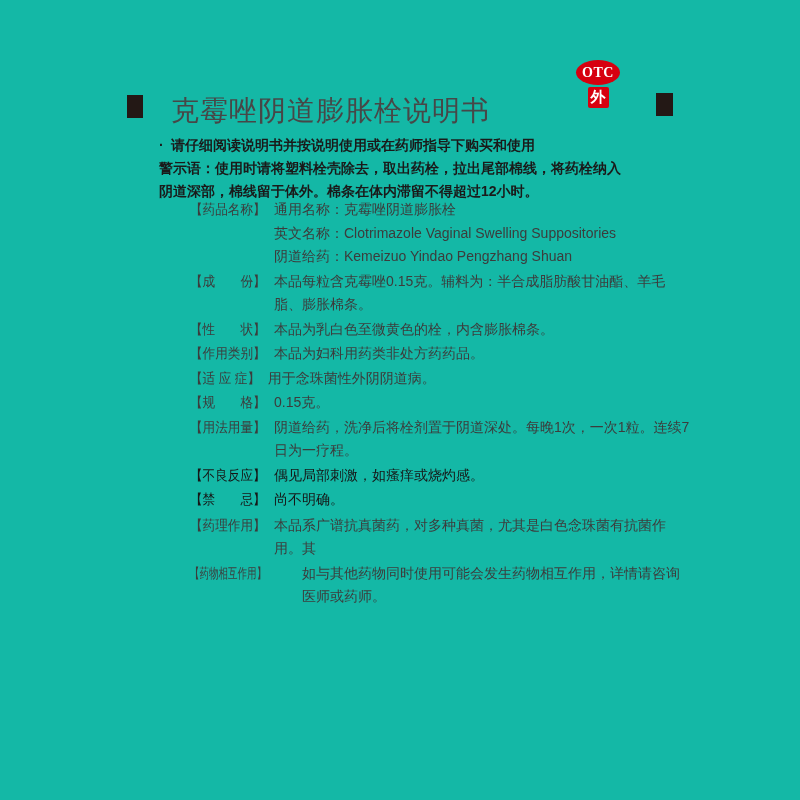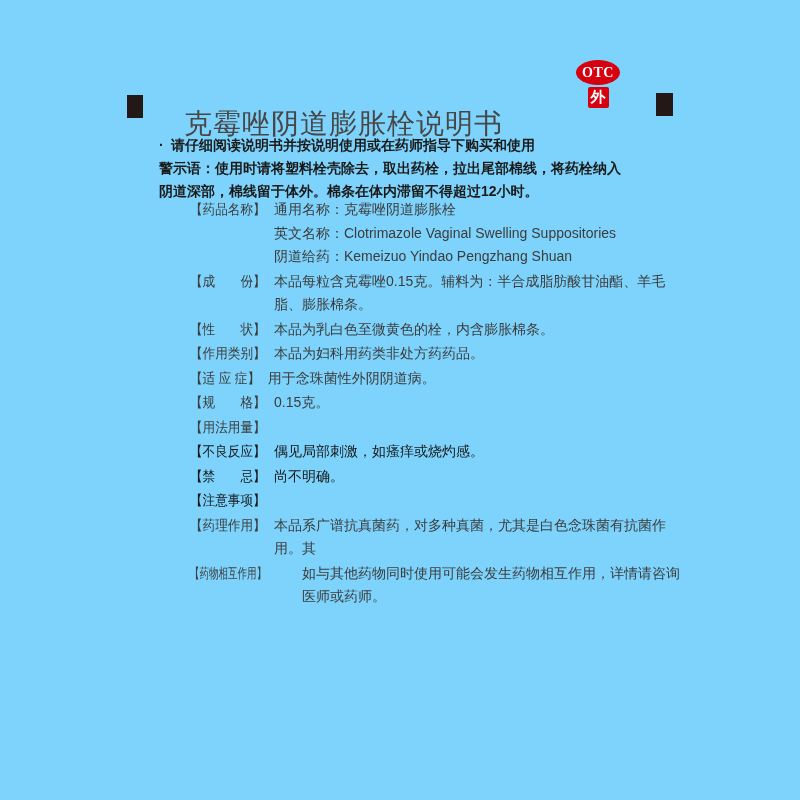--- a/index.html
+++ b/index.html
@@ -1,17 +1,17 @@
 <!DOCTYPE html>
 <html><head>
 <meta charset="utf-8">
 <style>
   html,body{margin:0;padding:0;background:#fff;}
   .page{
-    position:relative;width:800px;height:800px;background:#7dd3fc;overflow:hidden;
+    position:relative;width:800px;height:800px;background:#14b8a6;overflow:hidden;
     font-family:"Liberation Sans","DejaVu Sans",sans-serif;
   }
   
   .reg-mark{position:absolute;background:#231815;}
   .reg-left{left:127px;top:95px;width:16px;height:23px;}
   .reg-right{left:656px;top:93px;width:17px;height:23px;}
   
   .otc{position:absolute;left:574px;top:60px;width:48px;display:flex;flex-direction:column;align-items:center;}
   .otc-oval{
     width:44px;height:25px;background:#d7000f;border-radius:50%;
@@ -19,21 +19,21 @@
     color:#fff;font-family:"Liberation Serif","DejaVu Serif",serif;
     font-size:14px;font-weight:bold;letter-spacing:.5px;
   }
   .otc-square{
     margin-top:2px;width:21px;height:21px;background:#d7000f;border-radius:2px;
     display:flex;align-items:center;justify-content:center;
     color:#fff;font-size:15px;font-weight:bold;
   }
   
   .title{
-    position:absolute;left:171px;top:92px;margin:13px;
+    position:absolute;left:171px;top:92px;margin:0;
     font-size:28px;font-weight:400;color:#474747;letter-spacing:1px;white-space:nowrap;
   }
   
   .notice{
     position:absolute;left:159px;top:134px;width:492px;
     font-size:14px;line-height:23px;font-weight:bold;color:#1a1a1a;
   }
   .notice-line1{display:flex;}
   .notice-bullet{flex:0 0 12px;}
   .notice-warning{width:470px;}
@@ -108,34 +108,34 @@
       <span class="content">用于念珠菌性外阴阴道病。</span>
     </div>
 
     <div class="sec">
       <span class="label"><span class="label-inner">【规　　格】</span></span>
       <span class="content">0.15克。</span>
     </div>
 
     <div class="sec">
       <span class="label"><span class="label-inner">【用法用量】</span></span>
+      <span class="content">阴道给药，洗净后将栓剂置于阴道深处。每晚1次，一次1粒。连续7日为一疗程。</span>
     </div>
 
     <div class="sec bold">
       <span class="label"><span class="label-inner">【不良反应】</span></span>
       <span class="content">偶见局部刺激，如瘙痒或烧灼感。</span>
     </div>
 
     <div class="sec bold">
       <span class="label"><span class="label-inner">【禁　　忌】</span></span>
       <span class="content">尚不明确。</span>
     </div>
 
     <div class="sec bold">
-      <span class="label"><span class="label-inner">【注意事项】</span></span>
     </div>
 
     <div class="sec">
       <span class="label"><span class="label-inner">【药理作用】</span></span>
       <span class="content">本品系广谱抗真菌药，对多种真菌，尤其是白色念珠菌有抗菌作用。其</span>
     </div>
 
     <div class="sec">
       <span class="label condensed"><span class="label-inner">【药物相互作用】</span></span>
       <span class="content">如与其他药物同时使用可能会发生药物相互作用，详情请咨询医师或药师。</span>

